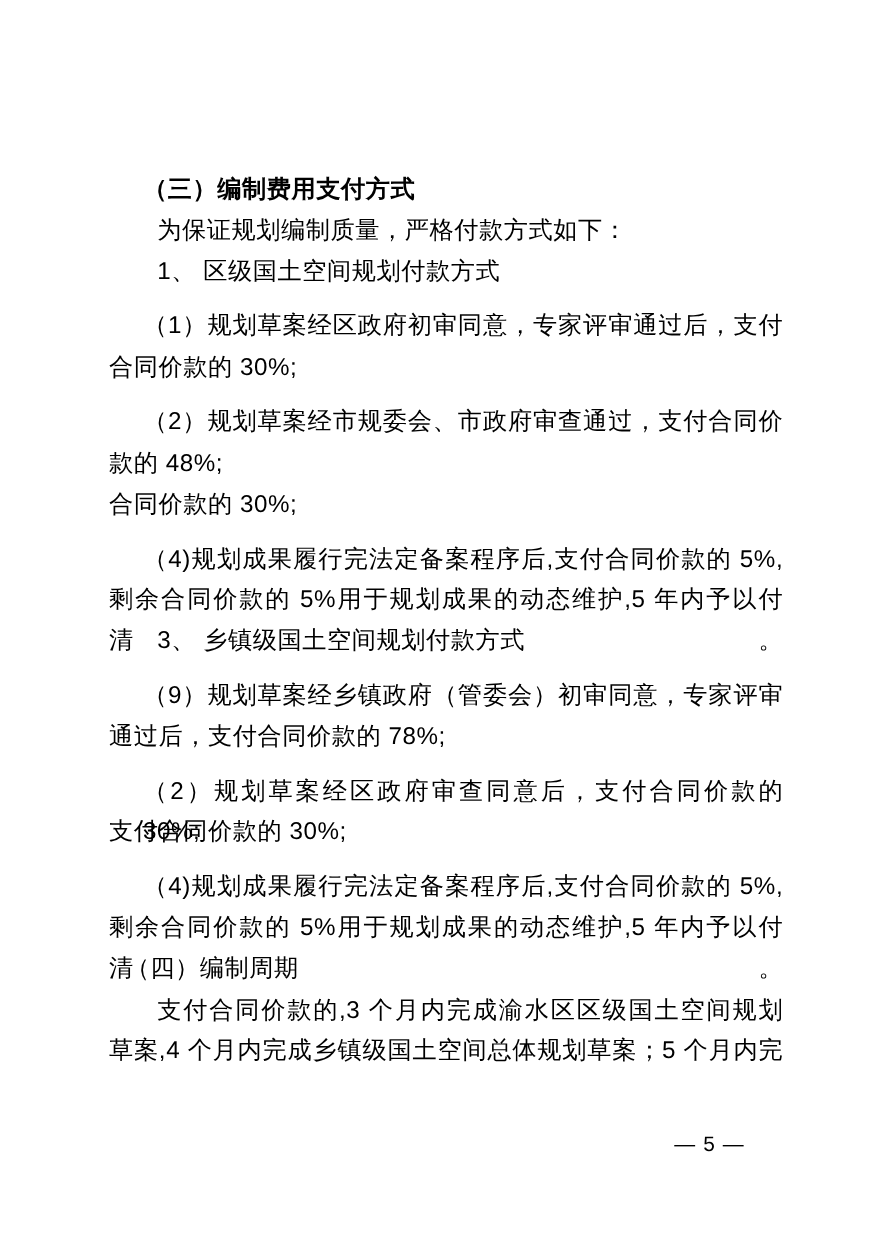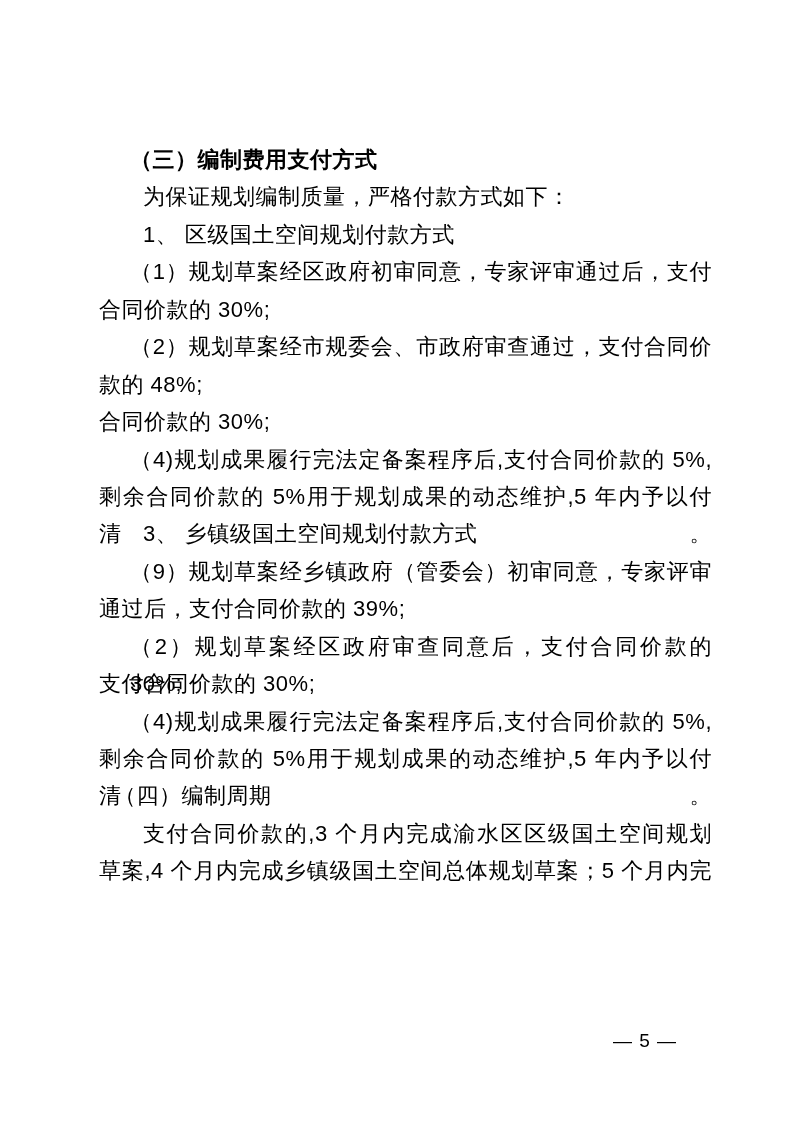--- a/index.html
+++ b/index.html
@@ -29,21 +29,21 @@
     white-space: nowrap;
     letter-spacing: 0.5px;
   }
   .ln.fill {
     white-space: normal;
     text-align: justify;
     text-align-last: justify;
   }
   .bold { font-weight: bold; }
   .ind2 { padding-left: 44px; }  
-  .indp { padding-left: 31px; }  
+  .indp { padding-left: 31px; margin-top: 12px; }  
   .inds { padding-left: 15px; }  
   .pagenum {
     position: absolute;
     left: 595px;
     top: 1028px;
     width: 100px;
     text-align: center;
     font-size: 19px;
     line-height: 26px;
     letter-spacing: 1px;
@@ -60,21 +60,21 @@
     <div class="ln ind2">1、 区级国土空间规划付款方式</div>
     <div class="ln indp fill">（1）规划草案经区政府初审同意，专家评审通过后，支付</div>
     <div class="ln">合同价款的 30%;</div>
     <div class="ln indp fill">（2）规划草案经市规委会、市政府审查通过，支付合同价</div>
     <div class="ln">款的 48%;</div>
     <div class="ln">合同价款的 30%;</div>
     <div class="ln indp fill">（4)规划成果履行完法定备案程序后,支付合同价款的 5%,</div>
     <div class="ln fill">剩余合同价款的 5%用于规划成果的动态维护,5 年内予以付清。</div>
     <div class="ln ind2">3、 乡镇级国土空间规划付款方式</div>
     <div class="ln indp fill">（9）规划草案经乡镇政府（管委会）初审同意，专家评审</div>
-    <div class="ln">通过后，支付合同价款的 39%;</div>
+    <div class="ln">通过后，支付合同价款的 78%;</div>
     <div class="ln indp fill">（2）规划草案经区政府审查同意后，支付合同价款的 30%;</div>
     <div class="ln">支付合同价款的 30%;</div>
     <div class="ln indp fill">（4)规划成果履行完法定备案程序后,支付合同价款的 5%,</div>
     <div class="ln fill">剩余合同价款的 5%用于规划成果的动态维护,5 年内予以付清。</div>
     <div class="ln inds">（四）编制周期</div>
     <div class="ln ind2 fill">支付合同价款的,3 个月内完成渝水区区级国土空间规划</div>
     <div class="ln fill">草案,4 个月内完成乡镇级国土空间总体规划草案；5 个月内完</div>
   </div>
 
   <div class="pagenum">— 5 —</div>

